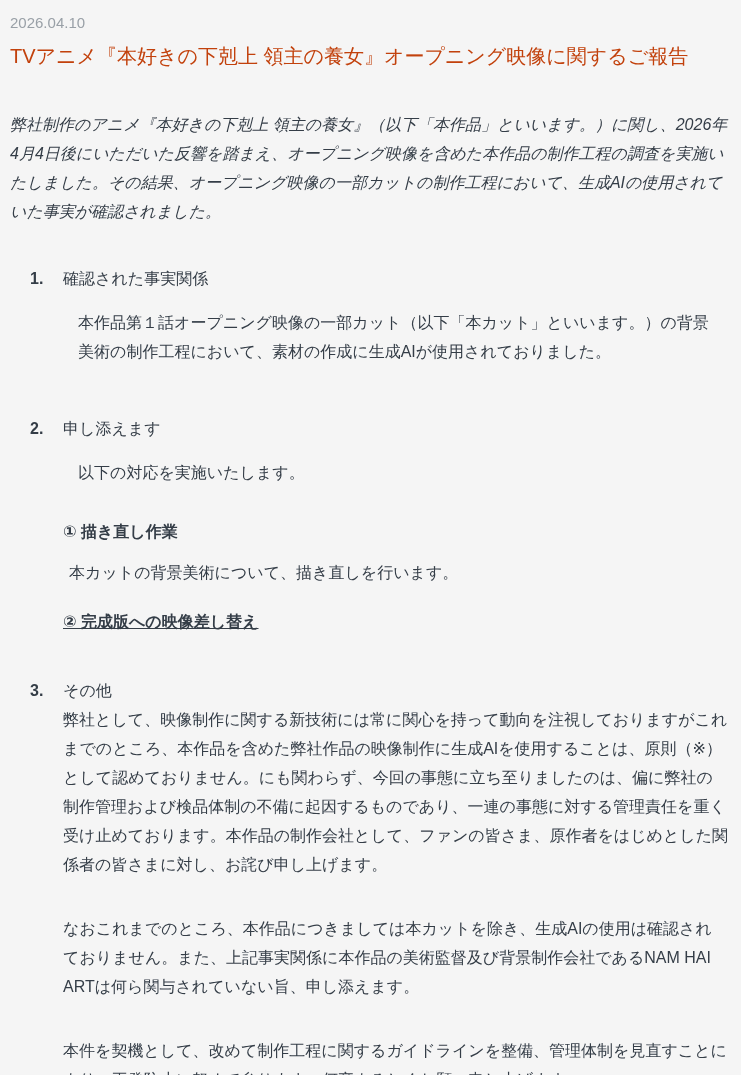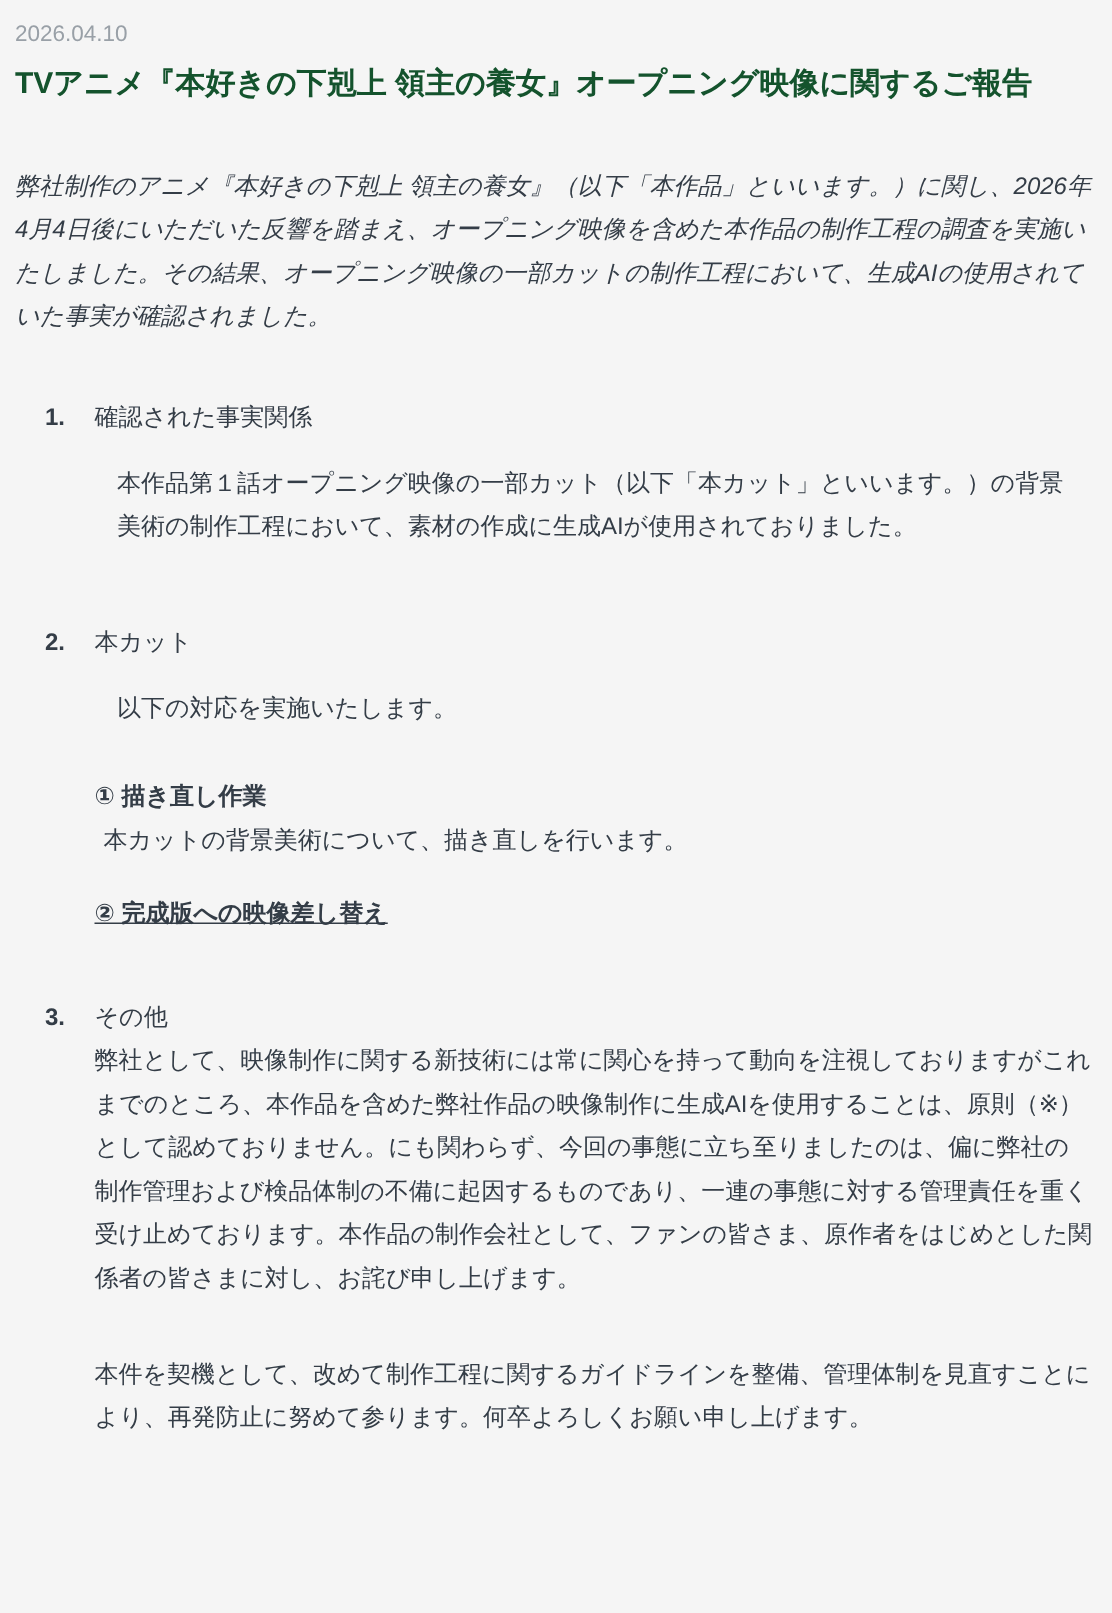--- a/index.html
+++ b/index.html
@@ -25,22 +25,22 @@
     font-size: 15px;
     line-height: 22px;
     color: #99a0a7;
     text-decoration: none;
     display: inline-block;
   }
   .title {
     margin: 5px 0 0 0;
     font-size: 20px;
     line-height: 28px;
-    font-weight: bold;
-    color: #14532d;
+    font-weight: normal;
+    color: #c2410c;
   }
   .intro {
     margin: 40px 0 0 0;
     font-style: italic;
   }
   .section {
     display: flex;
     margin-left: 20px;
   }
   .sec-1 { margin-top: 38px; }
@@ -54,21 +54,21 @@
     flex: 1 1 auto;
     min-width: 0;
   }
   .sec-heading {
     font-weight: normal;
   }
   .sec-body { margin: 15px; }
   .sub-1 { margin-top: 30px; }
   .sub-2 { margin-top: 20px; text-decoration: underline; }
   .sub-heading { font-weight: bold; }
-  .sub-body { margin: 0 0 0 6px; }
+  .sub-body { margin: 12px 0 0 6px; }
   .sec3-para { margin: 0; }
   .sec3-para + .sec3-para { margin-top: 35px; }
 </style>
 </head>
 <body>
 
 <div class="doc">
 
   <a class="date">2026.04.10</a>
 
@@ -82,40 +82,41 @@
     <div class="sec-content">
       <div class="sec-heading">確認された事実関係</div>
       <p class="sec-body">本作品第１話オープニング映像の一部カット（以下「本カット」といいます。）の背景美術の制作工程において、素材の作成に生成AIが使用されておりました。</p>
     </div>
   </div>
 
   
   <div class="section sec-2">
     <span class="sec-num">2.</span>
     <div class="sec-content">
-      <div class="sec-heading">本カット</div>
+      <div class="sec-heading">申し添えます</div>
       <p class="sec-body">以下の対応を実施いたします。</p>
 
       <div class="subsection sub-1">
         <div class="sub-heading">① 描き直し作業</div>
         <p class="sub-body">本カットの背景美術について、描き直しを行います。</p>
       </div>
 
       <div class="subsection sub-2">
         <div class="sub-heading">② 完成版への映像差し替え</div>
       </div>
     </div>
   </div>
 
   
   <div class="section sec-3">
     <span class="sec-num">3.</span>
     <div class="sec-content">
       <div class="sec-heading">その他</div>
       <p class="sec3-para">弊社として、映像制作に関する新技術には常に関心を持って動向を注視しておりますがこれまでのところ、本作品を含めた弊社作品の映像制作に生成AIを使用することは、原則（※）として認めておりません。にも関わらず、今回の事態に立ち至りましたのは、偏に弊社の制作管理および検品体制の不備に起因するものであり、一連の事態に対する管理責任を重く受け止めております。本作品の制作会社として、ファンの皆さま、原作者をはじめとした関係者の皆さまに対し、お詫び申し上げます。</p>
+      <p class="sec3-para">なおこれまでのところ、本作品につきましては本カットを除き、生成AIの使用は確認されておりません。また、上記事実関係に本作品の美術監督及び背景制作会社であるNAM HAI ARTは何ら関与されていない旨、申し添えます。</p>
       <p class="sec3-para">本件を契機として、改めて制作工程に関するガイドラインを整備、管理体制を見直すことにより、再発防止に努めて参ります。何卒よろしくお願い申し上げます。</p>
     </div>
   </div>
 
   
   
 
   
   
 

